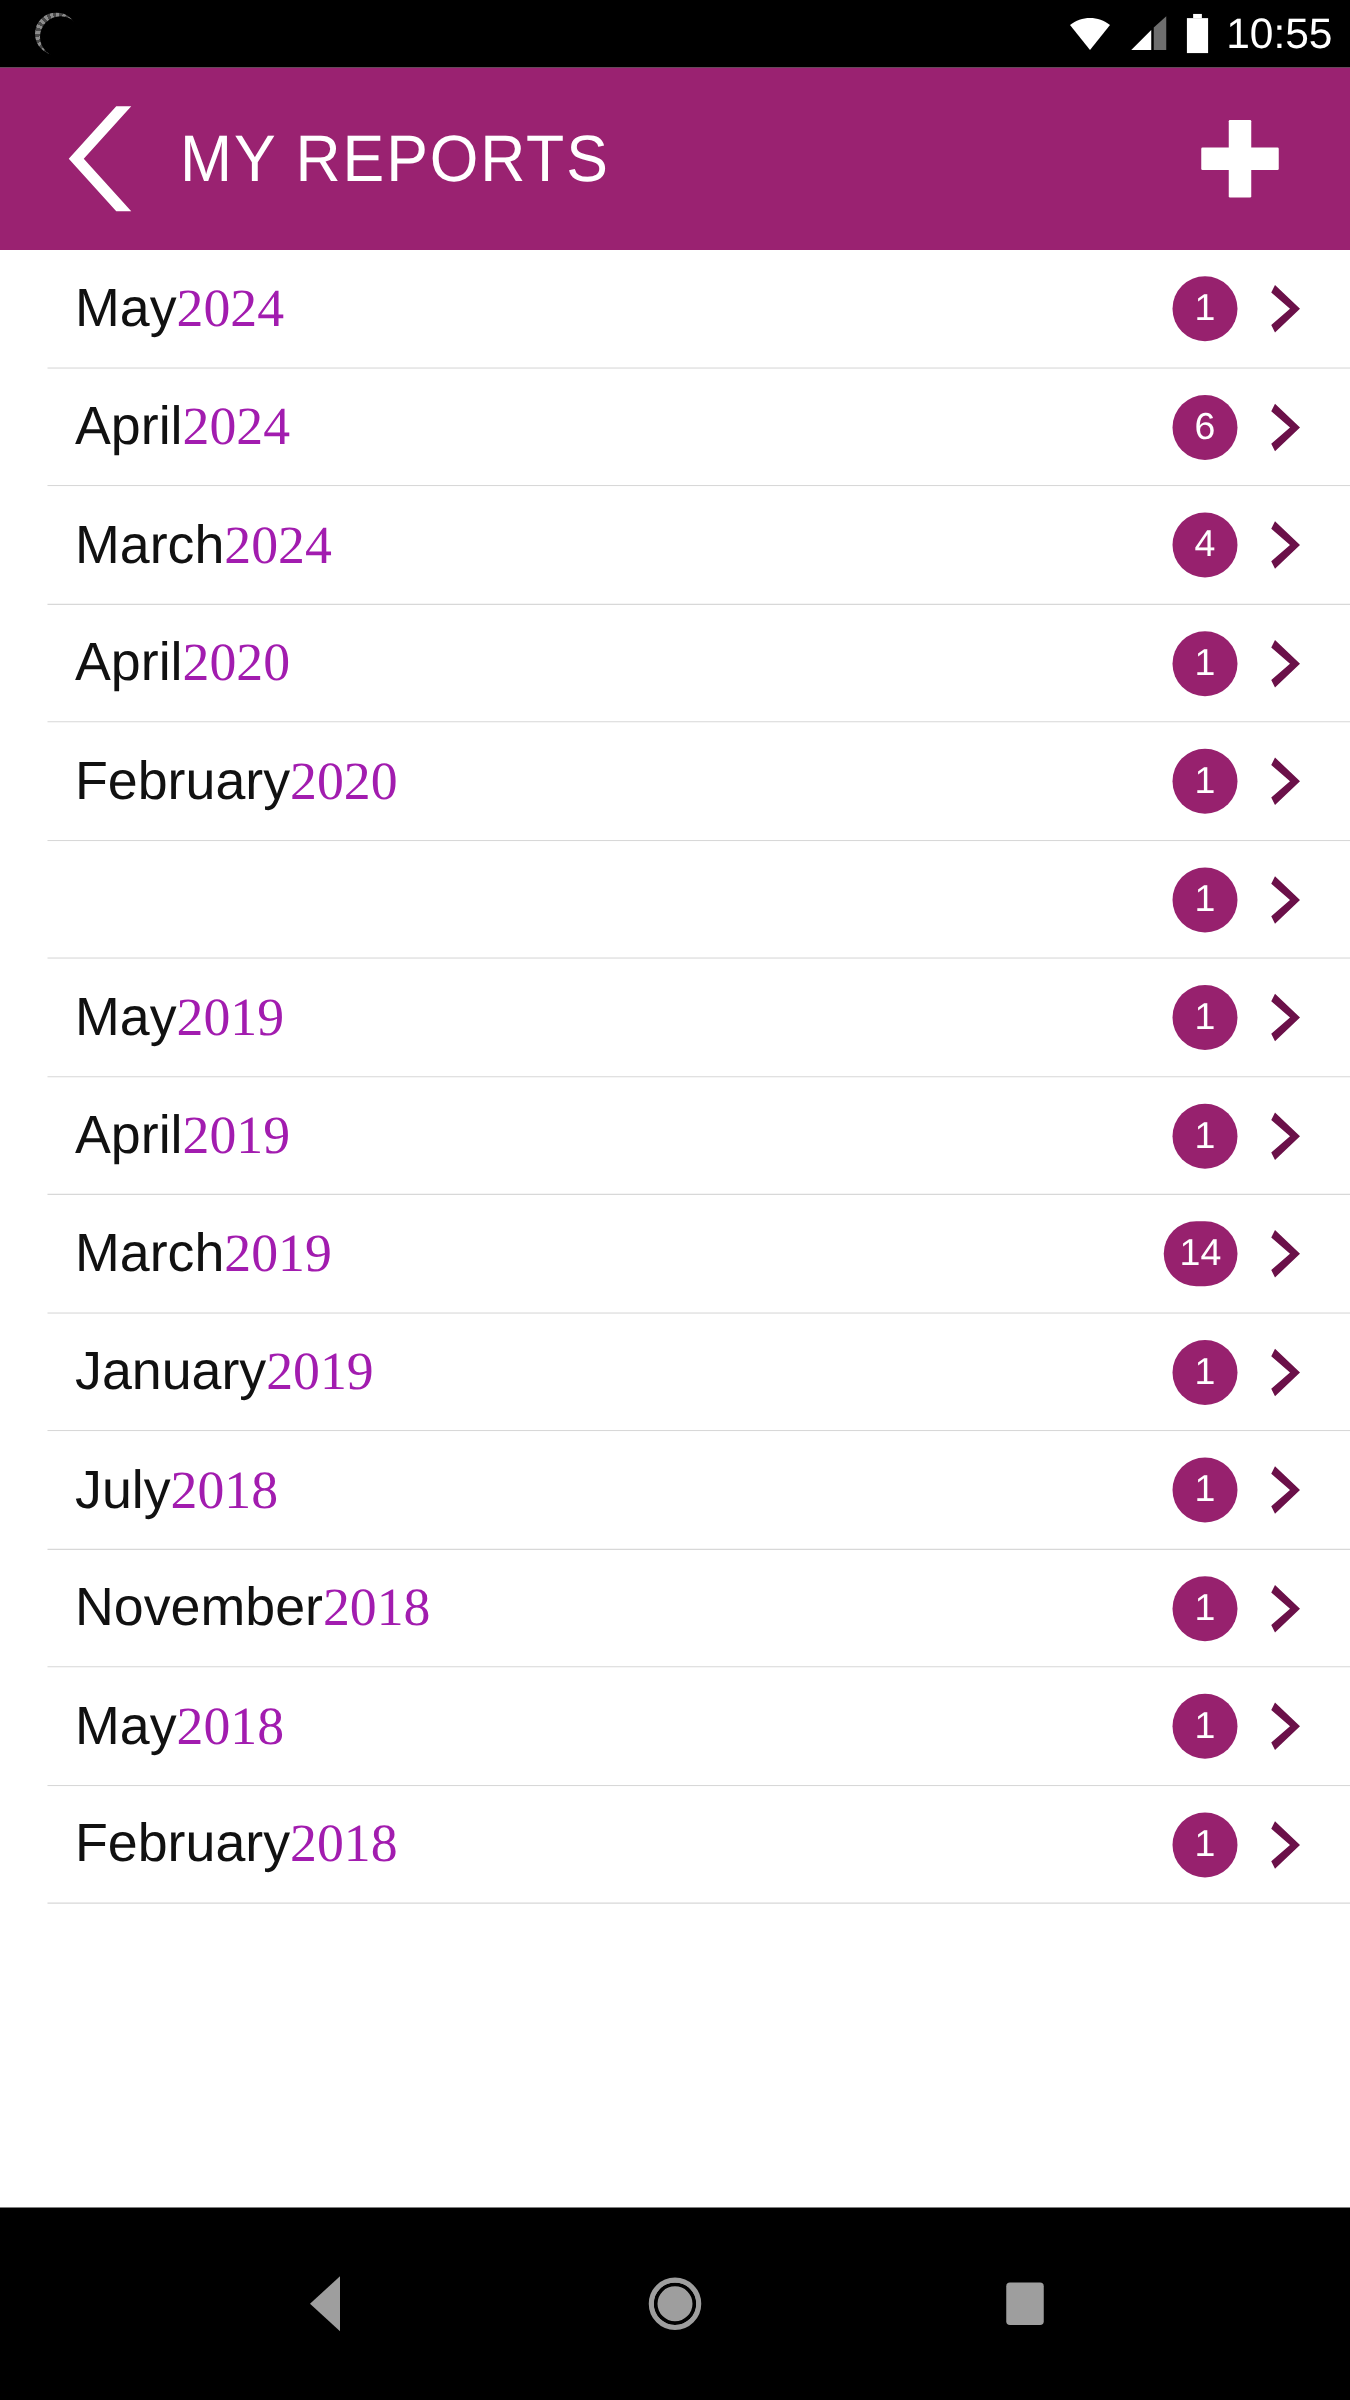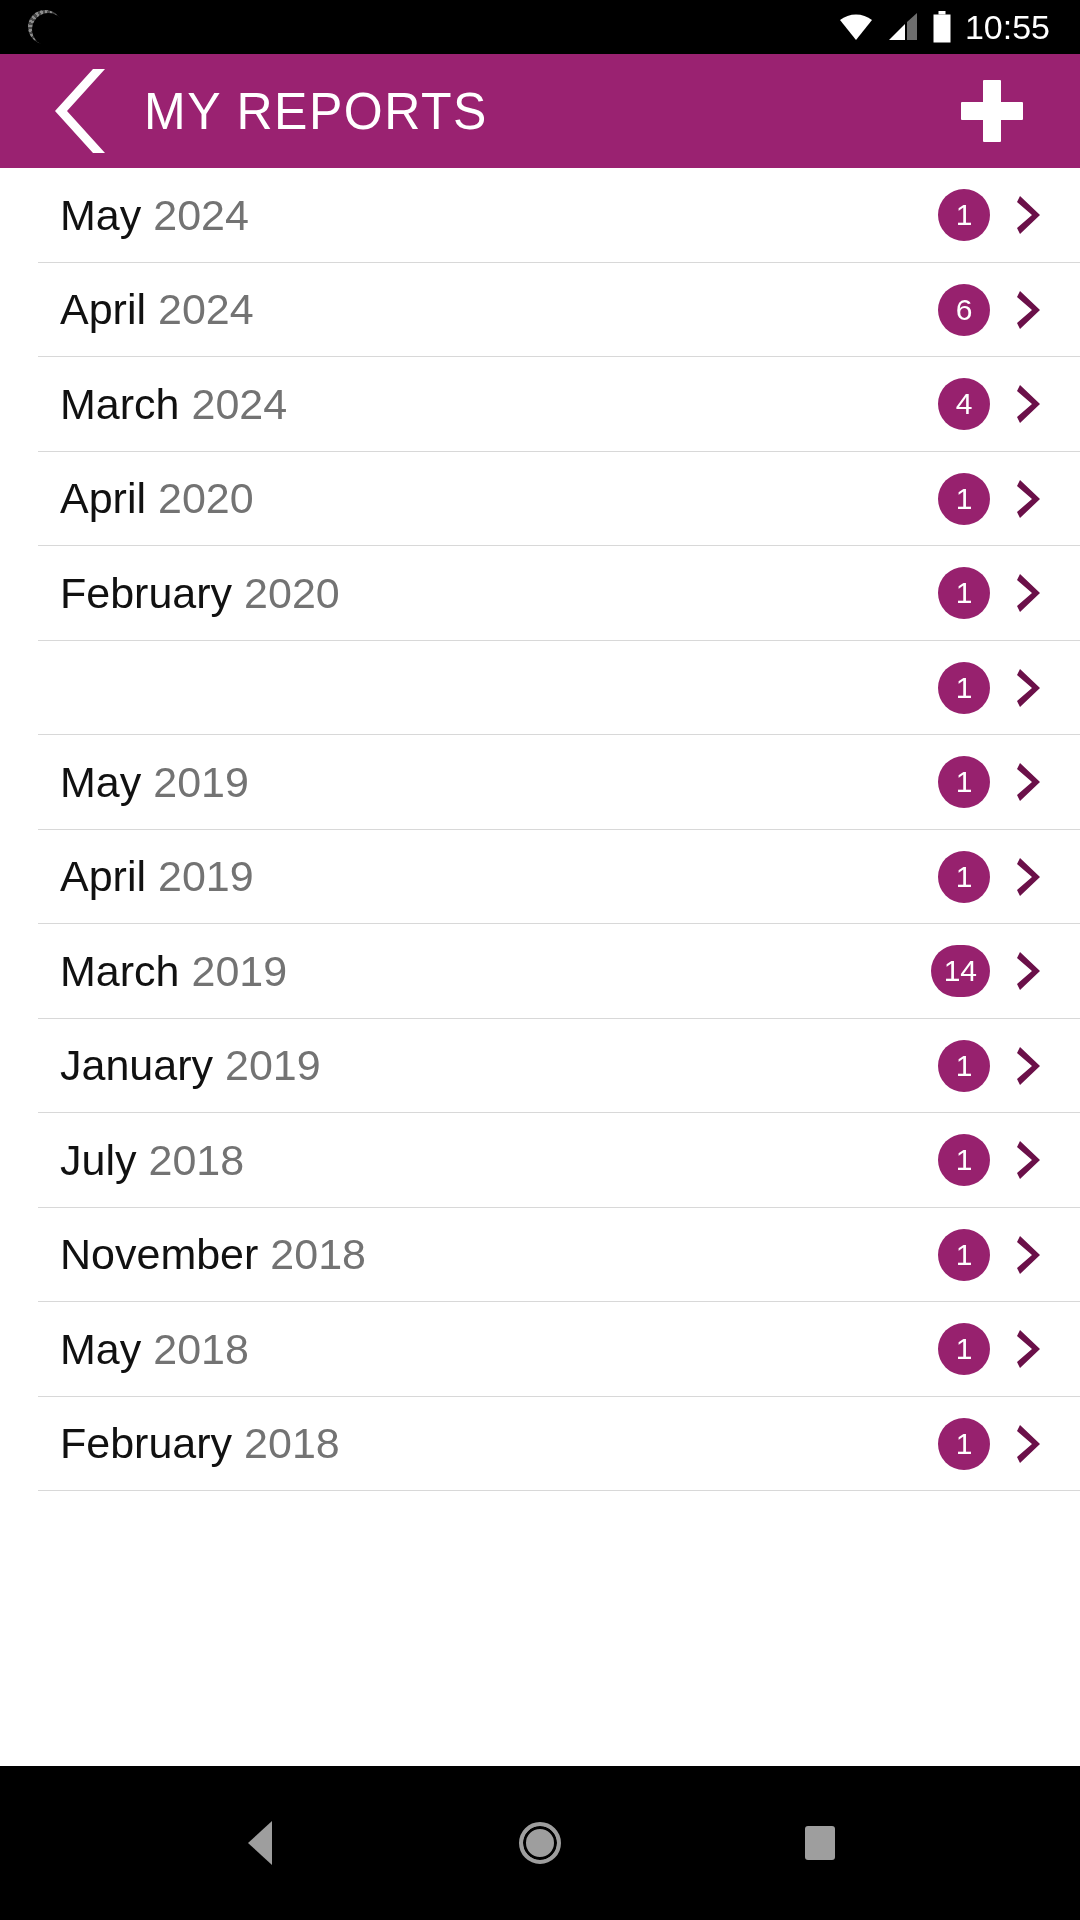--- a/index.html
+++ b/index.html
@@ -19,21 +19,21 @@
     background: #ffffff;
     display: flex;
     flex-direction: column;
   }
 
   
   .status-bar {
     height: 54px;
     background: #000000;
     display: flex;
-    padding: 0 30px 0 28px;
+    padding: 0 14px 0 28px;
     flex: 0 0 auto;
     position: relative;
     z-index: 5;
   }
   .status-left { display: flex; align-items: center; gap: 14px; }
   .status-right {
     margin-left: auto;
     display: flex;
     align-items: center;
     gap: 14px;
@@ -81,21 +81,21 @@
     color: #ffffff;
     font-size: 34px;
     font-weight: 400;
     letter-spacing: 0px;
     line-height: 1;
     font-family: "Liberation Sans", sans-serif;
   }
 
   
   .app-bar {
-    height: 114px;
+    height: 146px;
     background: #9a2271;
     display: flex;
     align-items: center;
     padding: 0 40px 0 44px;
     flex: 0 0 auto;
     position: relative;
     z-index: 4;
   }
   .back-btn {
     width: 78px;
@@ -164,23 +164,23 @@
     white-space: nowrap;
     letter-spacing: 0px;
     font-family: "Liberation Sans", sans-serif;
   }
   .item-month {
     color: #111111;
     font-weight: 400;
     text-align: center;
   }
   .item-year {
-    color: #737373;
+    color: #a21caf;
     font-weight: 300;
-    margin-left: 12px;
+    font-family: Liberation Serif, serif;
   }
   .item-right {
     margin-left: auto;
     display: flex;
     align-items: center;
     gap: 26px;
   }
   .badge {
     min-width: 52px;
     height: 52px;

